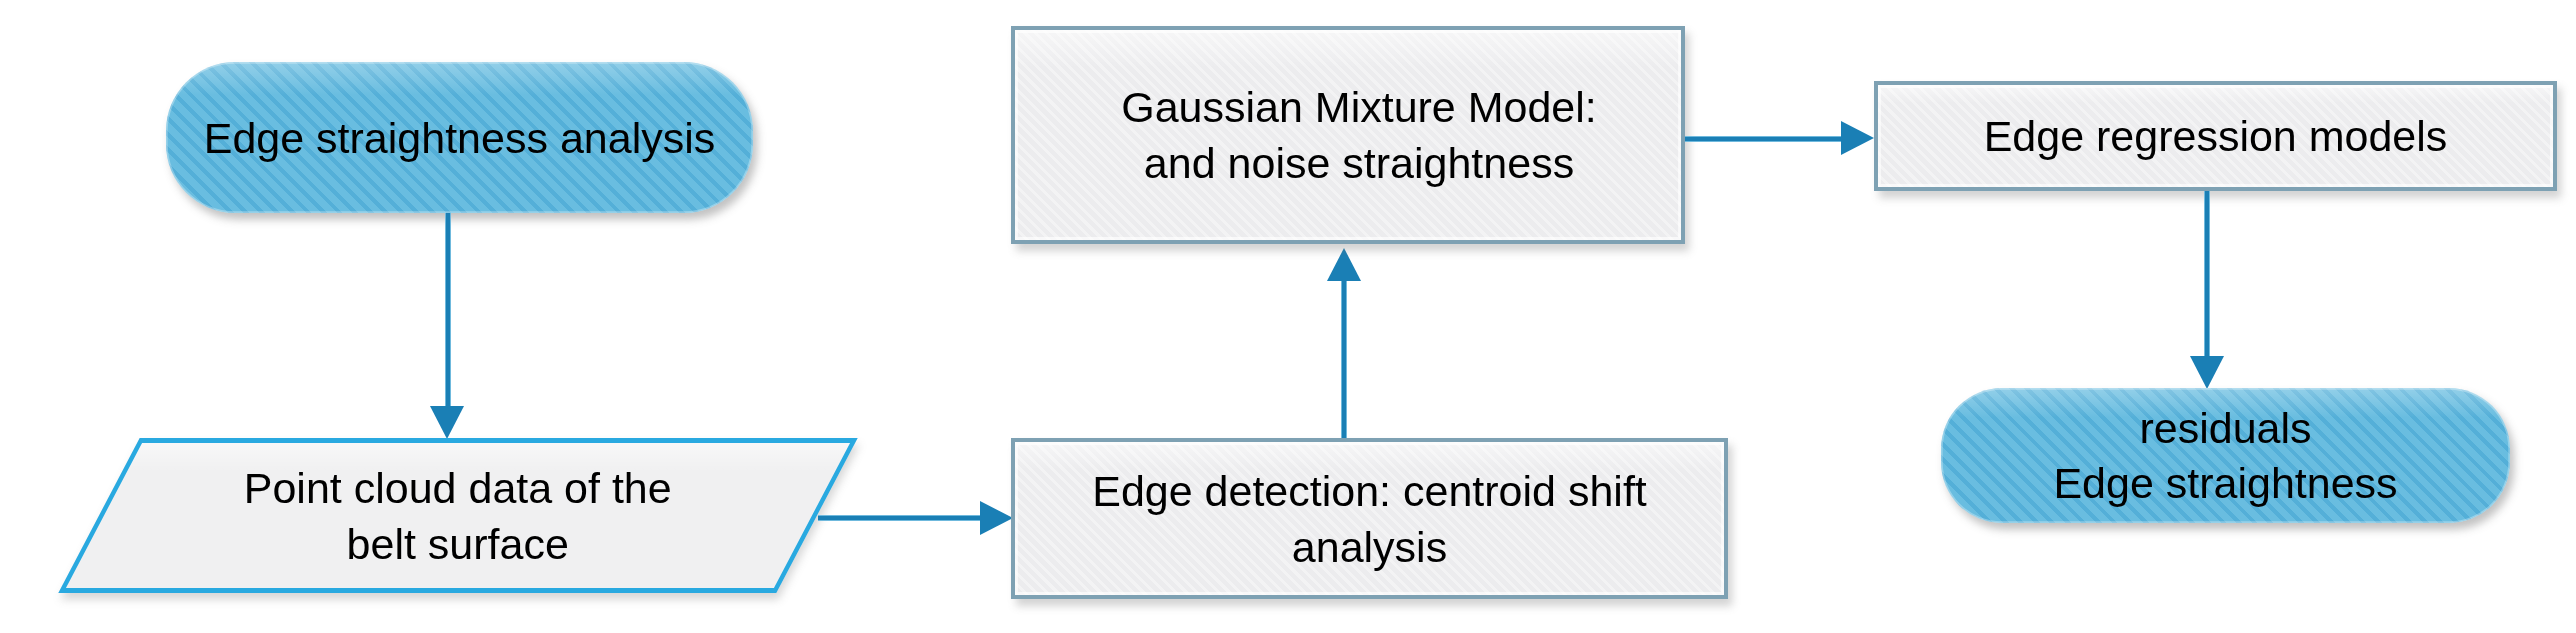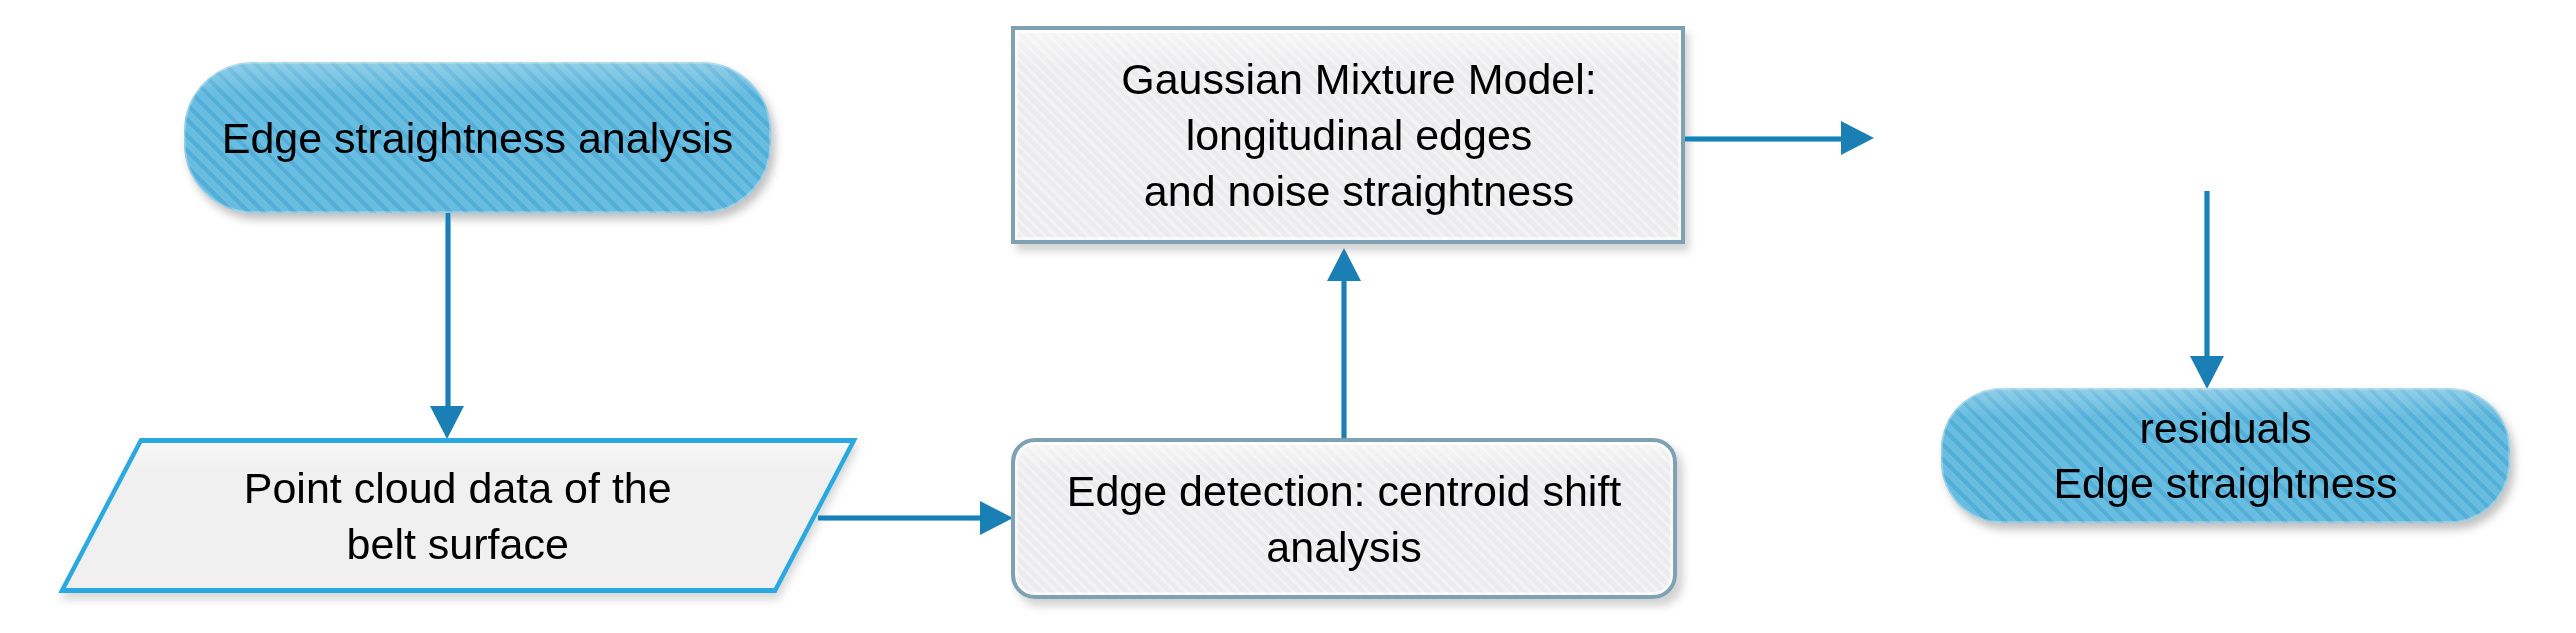--- a/index.html
+++ b/index.html
@@ -73,21 +73,21 @@
     position:absolute;width:0;height:0;
     border-top:17.4px solid transparent;border-bottom:17.4px solid transparent;
     border-left:33px solid #1A7FB5;
   }
 </style>
 </head>
 <body>
 
 <div class="canvas">
 
-  <div class="node terminator" style="left:184px;top:62px;width:587px;height:151px;">
+  <div class="node terminator" style="left:166px;top:62px;width:587px;height:151px;">
     <div class="inner">
       <span class="label-line">Edge straightness analysis</span>
     </div>
   </div>
 
   <div>
     <div class="arrow-line-v" style="left:445px;top:213px;height:195px;"></div>
     <div class="head-down" style="left:430px;top:406px;"></div>
   </div>
 
@@ -96,45 +96,49 @@
       <span class="label-line">Point cloud data of the</span>
       <span class="label-line">belt surface</span>
     </div>
   </div>
 
   <div>
     <div class="arrow-line-h" style="left:818px;top:515px;width:164px;"></div>
     <div class="head-right" style="left:980px;top:501px;"></div>
   </div>
 
-  <div class="node process" style="left:1011px;top:438px;width:666px;height:161px;border-radius:24px;">
+  <div class="node process" style="left:1011px;top:438px;width:717px;height:161px;">
     <div class="inner">
       <span class="label-line">Edge detection: centroid shift</span>
       <span class="label-line">analysis</span>
     </div>
   </div>
 
   <div>
     <div class="arrow-line-v" style="left:1341px;top:278px;height:160px;"></div>
     <div class="head-up" style="left:1327px;top:248px;"></div>
   </div>
 
   <div class="node process" style="left:1011px;top:26px;width:674px;height:218px;padding-left:22px;">
     <div class="inner">
       <span class="label-line">Gaussian Mixture Model:</span>
-      <span class="label-line">longitudinal edges</span>
       <span class="label-line">and noise straightness</span>
     </div>
   </div>
 
   <div>
     <div class="arrow-line-h" style="left:1685px;top:136px;width:158px;"></div>
     <div class="head-right" style="left:1841px;top:121px;"></div>
   </div>
 
+  <div class="node process" style="left:1874px;top:81px;width:683px;height:110px;">
+    <div class="inner">
+      <span class="label-line">Edge regression models</span>
+    </div>
+  </div>
 
   <div>
     <div class="arrow-line-v" style="left:2204px;top:191px;height:166px;"></div>
     <div class="head-down" style="left:2190px;top:356px;"></div>
   </div>
 
   <div class="node terminator" style="left:1941px;top:388px;width:569px;height:135px;border-radius:61px;line-height:55px;">
     <div class="inner">
       <span class="label-line">residuals</span>
       <span class="label-line">Edge straightness</span>

